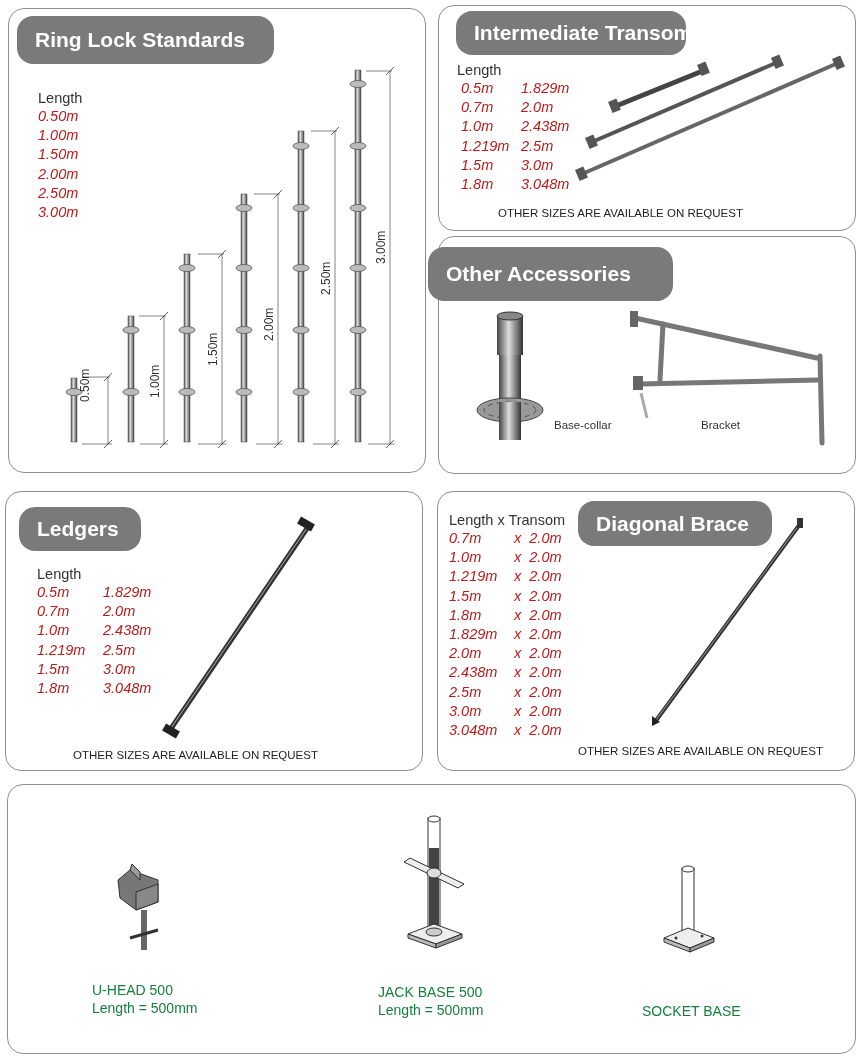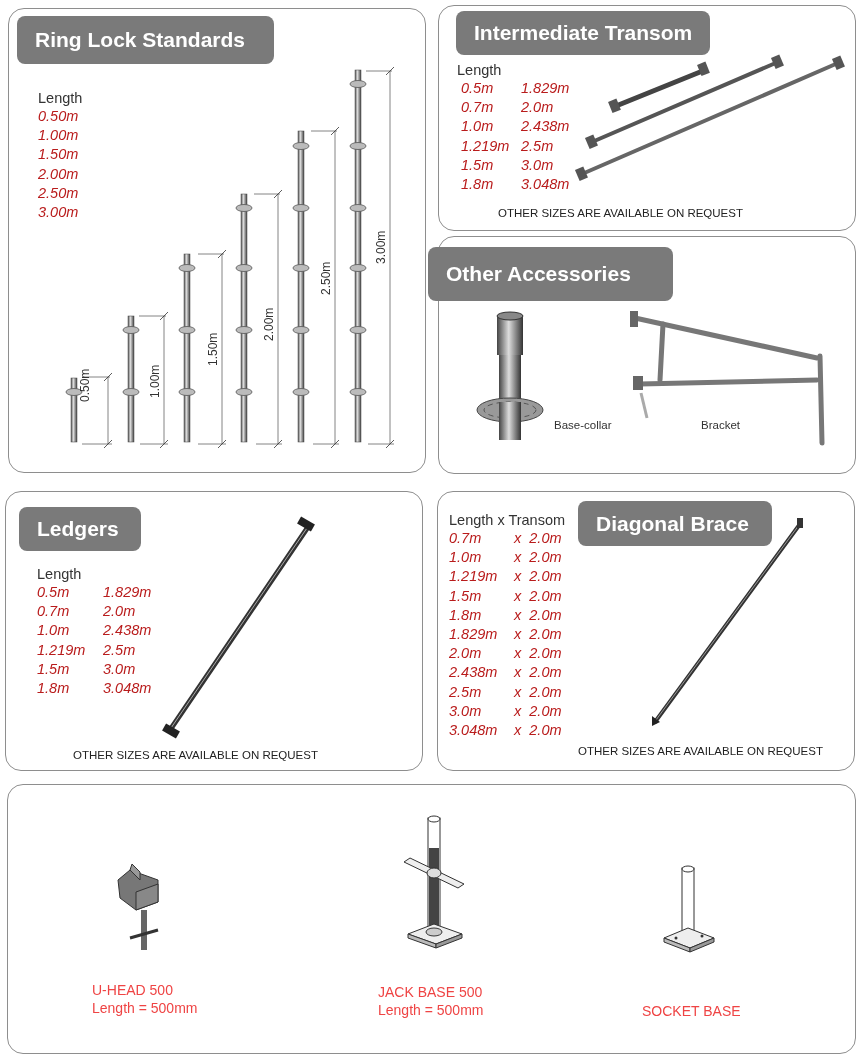--- a/index.html
+++ b/index.html
@@ -6,30 +6,30 @@
   body {
     width: 863px; height: 1063px; background: #ffffff;
     font-family: "Liberation Sans", sans-serif; color: #2a2a2a;
     position: relative; overflow: hidden;
   }
   .panel {
     position: absolute; border: 1.5px solid #8e8e8e; border-radius: 16px; background: #fff;
   }
   .pill {
     position: absolute; background: #7a7a7a; color: #fff; font-weight: bold;
-    border-radius: 8px; padding: 0 18px; display: flex; align-items: center;
+    border-radius: 16px; padding: 0 18px; display: flex; align-items: center;
     font-size: 21px; white-space: nowrap;
   }
   .txt { position: absolute; font-size: 14.5px; line-height: 19px; color: #333; white-space: nowrap; }
   .note { position: absolute; font-size: 11.5px; color: #222; white-space: nowrap; }
   .col { position: absolute; }
   .col div { height: 19.2px; font-size: 14.5px; color: #b91c1c; white-space: nowrap; font-style: italic; }
   svg { position: absolute; overflow: visible; }
   .label { position: absolute; font-size: 11.5px; color: #333; white-space: nowrap; }
-  .bl { position: absolute; font-size: 14px; color: #ef4444; line-height: 19px; white-space: nowrap; }
+  .bl { position: absolute; font-size: 14px; color: #15803d; line-height: 19px; white-space: nowrap; }
 </style>
 </head>
 <body>
 
 <div class="panel" style="left:8px;top:8px;width:418px;height:465px;"></div>
 <div class="pill" style="left:17px;top:16px;height:48px;width:257px;">Ring Lock Standards</div>
 <div class="txt" style="left:38px;top:89px;">Length</div>
 <div class="col" style="left:38px;top:108px;">
   <div>0.50m</div>
   <div>1.00m</div>
@@ -128,21 +128,21 @@
 </svg>
 
 <div class="label" style="left:78px;top:402px;transform:rotate(-90deg);transform-origin:left top;font-size:12px;">0.50m</div>
 <div class="label" style="left:148px;top:398px;transform:rotate(-90deg);transform-origin:left top;font-size:12px;">1.00m</div>
 <div class="label" style="left:206px;top:366px;transform:rotate(-90deg);transform-origin:left top;font-size:12px;">1.50m</div>
 <div class="label" style="left:262px;top:341px;transform:rotate(-90deg);transform-origin:left top;font-size:12px;">2.00m</div>
 <div class="label" style="left:319px;top:295px;transform:rotate(-90deg);transform-origin:left top;font-size:12px;">2.50m</div>
 <div class="label" style="left:374px;top:264px;transform:rotate(-90deg);transform-origin:left top;font-size:12px;">3.00m</div>
 
 <div class="panel" style="left:438px;top:5px;width:418px;height:226px;"></div>
-<div class="pill" style="left:456px;top:11px;height:44px;width:254px;">Intermediate Transom</div>
+<div class="pill" style="left:456px;top:11px;height:44px;width:230px;">Intermediate Transom</div>
 <div class="txt" style="left:457px;top:61px;">Length</div>
 <div class="col" style="left:461px;top:80px;">
   <div>0.5m</div>
   <div>0.7m</div>
   <div>1.0m</div>
   <div>1.219m</div>
   <div>1.5m</div>
   <div>1.8m</div>
 </div>
 <div class="col" style="left:521px;top:80px;">

